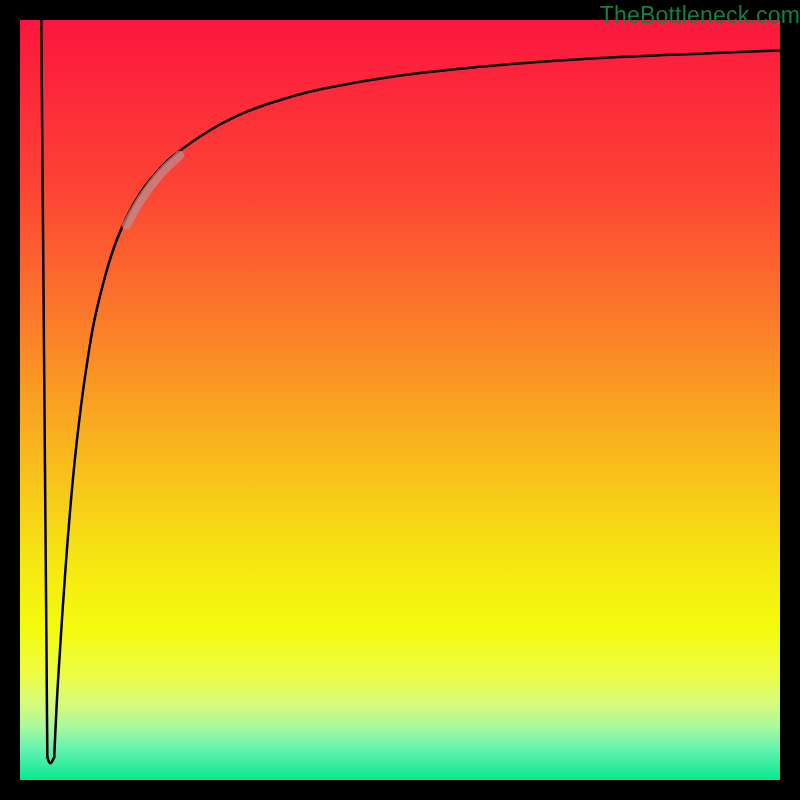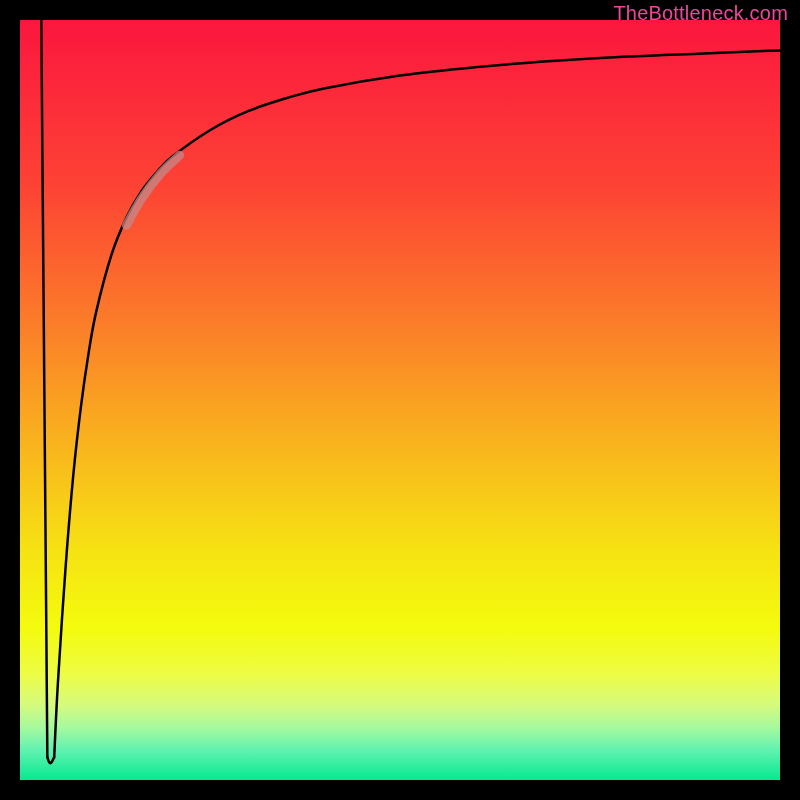--- a/index.html
+++ b/index.html
@@ -11,24 +11,24 @@
     overflow: hidden;
   }
   .chart-container {
     position: relative;
     width: 800px;
     height: 800px;
   }
   .watermark {
     position: absolute;
     top: 2px;
-    right: 12px;
+    right: 0;
     font-family: Arial, Helvetica, sans-serif;
-    font-size: 20px;
-    color: #ec4899;
+    font-size: 23px;
+    color: #15803d;
     letter-spacing: 0.2px;
     z-index: 10;
   }
   svg {
     display: block;
   }
 </style>
 </head>
 <body>
 

